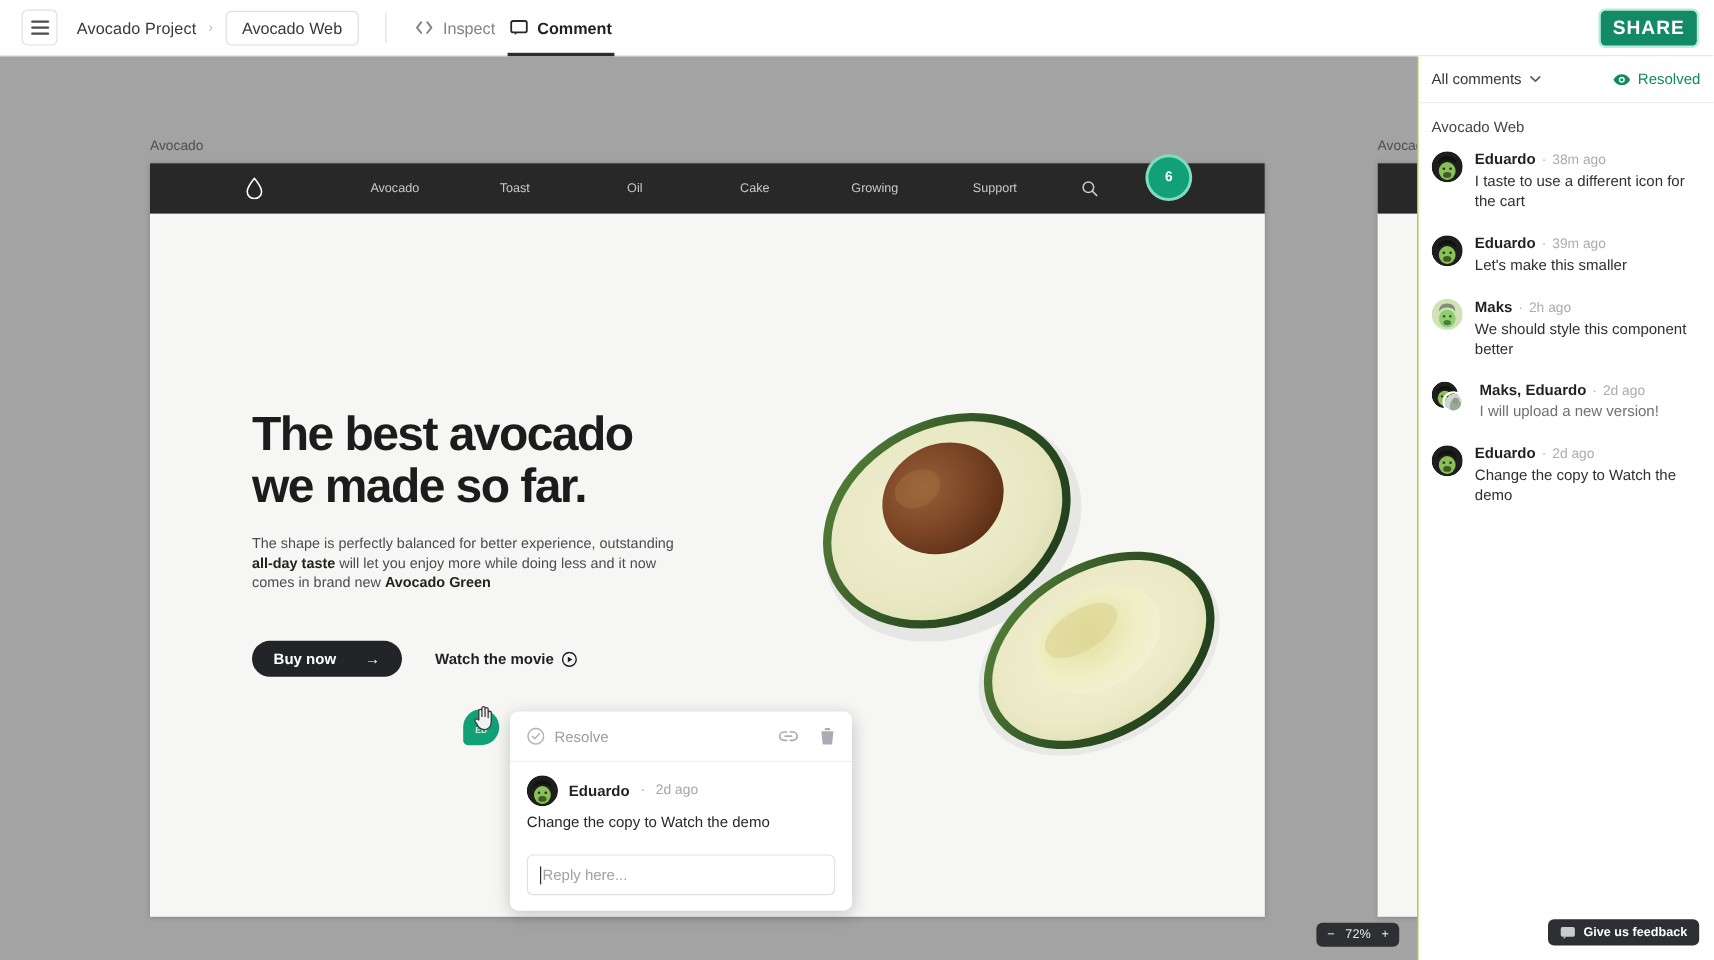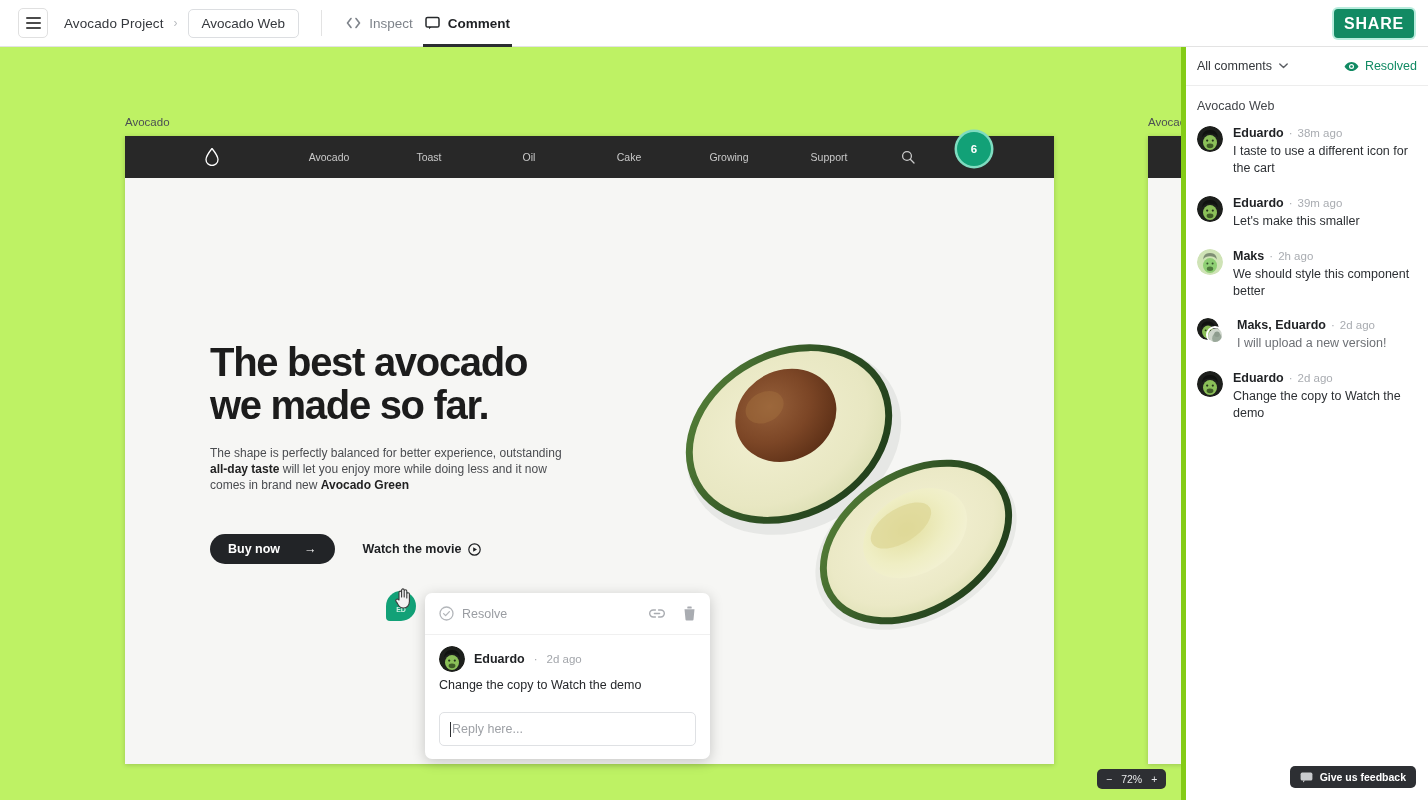--- a/index.html
+++ b/index.html
@@ -55,21 +55,21 @@
     background: #128a63; color: #fff;
     font-size: 16px; font-weight: bold; letter-spacing: .8px;
     display: flex; align-items: center; justify-content: center;
     cursor: pointer; border: none;
     box-shadow: 0 0 0 2px rgba(53,201,159,.35);
   }
 
   
   .canvas {
     position: absolute; top: 47px; left: 0; width: 1181px; height: 753px;
-    background: #bef264; overflow: hidden; padding-left: 12px;
+    background: #a3a3a3; overflow: hidden; padding-left: 12px;
   }
   .artboard-label {
     position: absolute; font-size: 11.5px; color: #4c4f54;
   }
   .artboard {
     position: absolute; background: #f6f6f4;
     box-shadow: 0 1px 5px rgba(0,0,0,.18);
   }
   #artboard-main { left: 125px; top: 89px; width: 929px; height: 628px; }
   #artboard-side { left: 1148px; top: 89px; width: 200px; height: 628px; }
@@ -162,21 +162,21 @@
     position: absolute; left: 1097px; top: 722px;
     background: #2d2f33; border-radius: 5px; height: 20px;
     display: flex; align-items: center; gap: 9px; padding: 0 9px;
     color: #e7e8ea; font-size: 10.5px; z-index: 20;
   }
   .zoom-ctl span { cursor: pointer; }
 
   
   .panel {
     position: absolute; top: 47px; right: 0; width: 247px; height: 753px;
-    background: #fff; border-left: 5px solid #84cc16;
+    background: #fff; border-left: 1px solid #84cc16;
   }
   .panel-head {
     height: 39px; display: flex; align-items: center; padding: 0 11px;
     border-bottom: 1px solid #ededed;
   }
   .filter-sel { display: flex; align-items: center; gap: 7px; cursor: pointer; }
   .filter-label { font-size: 12.5px; color: #33363a; }
   .resolved-toggle {
     margin-left: auto; display: flex; align-items: center; gap: 6px;
     color: #118a63; font-size: 12.5px; cursor: pointer;

